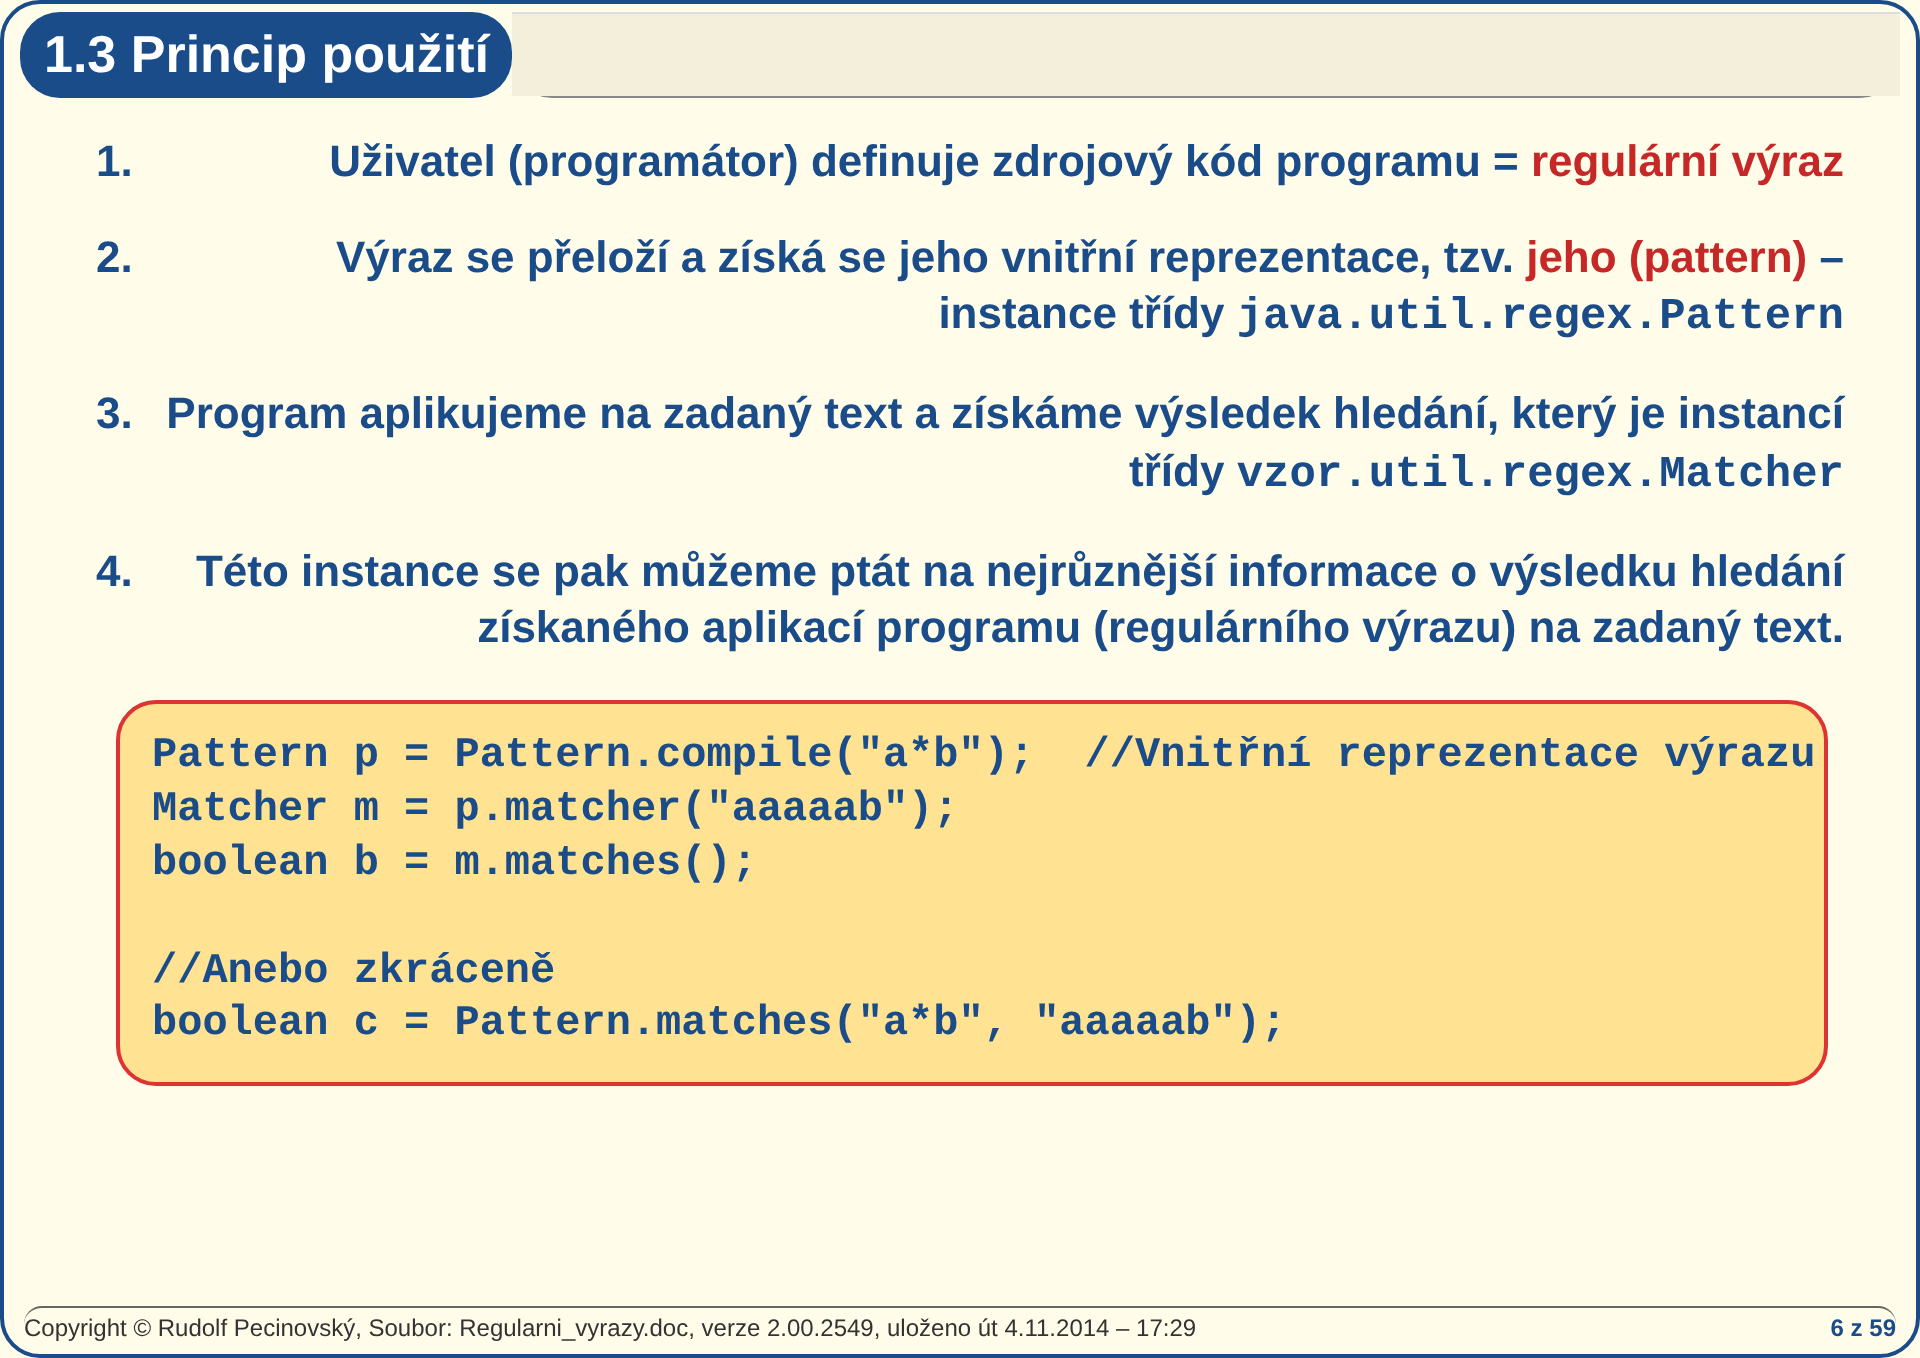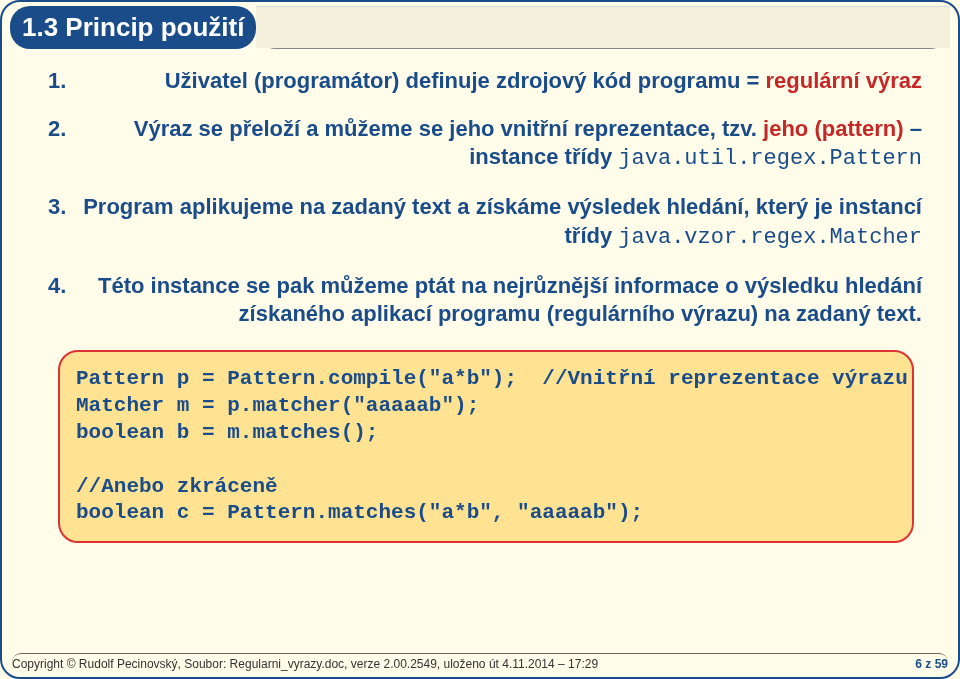--- a/index.html
+++ b/index.html
@@ -69,21 +69,21 @@
       content: counter(item) ".";
       position: absolute;
       left: 0;
       top: 0;
       color: #1a4c8a;
       font-weight: bold;
     }
     .r { color: #c62828; }
     .mono {
       font-family: "Lucida Console", "Courier New", monospace;
-      font-weight: normal;
+      font-weight: bold;
       color: #1a4c8a;
     }
     .code-block {
       margin: 22px 8px 0 10px;
       border: 2px solid #d33;
       background: #ffe392;
       padding: 14px 16px;
       font-family: "Lucida Console", "Courier New", monospace;
       font-size: 21px;
       font-weight: bold;
@@ -119,24 +119,24 @@
     <div class="title-tail"></div>
   </div>
 </div>
 
 <div class="content">
   <ol class="main-list">
     <li>
       <span>Uživatel (programátor) definuje zdrojový kód programu = </span><span class="r">regulární výraz</span>
     </li>
     <li>
-      <span>Výraz se přeloží a můžeme se jeho vnitřní reprezentace, tzv. </span><span class="r">jeho (pattern)</span><span> – instance třídy </span><span class="mono">java.util.regex.Pattern</span>
+      <span>Výraz se přeloží a získá se jeho vnitřní reprezentace, tzv. </span><span class="r">jeho (pattern)</span><span> – instance třídy </span><span class="mono">java.util.regex.Pattern</span>
     </li>
     <li>
-      <span>Program aplikujeme na zadaný text a získáme výsledek hledání, který je instancí třídy </span><span class="mono">java.vzor.regex.Matcher</span>
+      <span>Program aplikujeme na zadaný text a získáme výsledek hledání, který je instancí třídy </span><span class="mono">vzor.util.regex.Matcher</span>
     </li>
     <li>
       <span>Této instance se pak můžeme ptát na nejrůznější informace o výsledku hledání získaného aplikací programu (regulárního výrazu) na zadaný text.</span>
     </li>
   </ol>
 
   <div class="code-block">Pattern p = Pattern.compile("a*b");  //Vnitřní reprezentace výrazu
 Matcher m = p.matcher("aaaaab");
 boolean b = m.matches();
 

